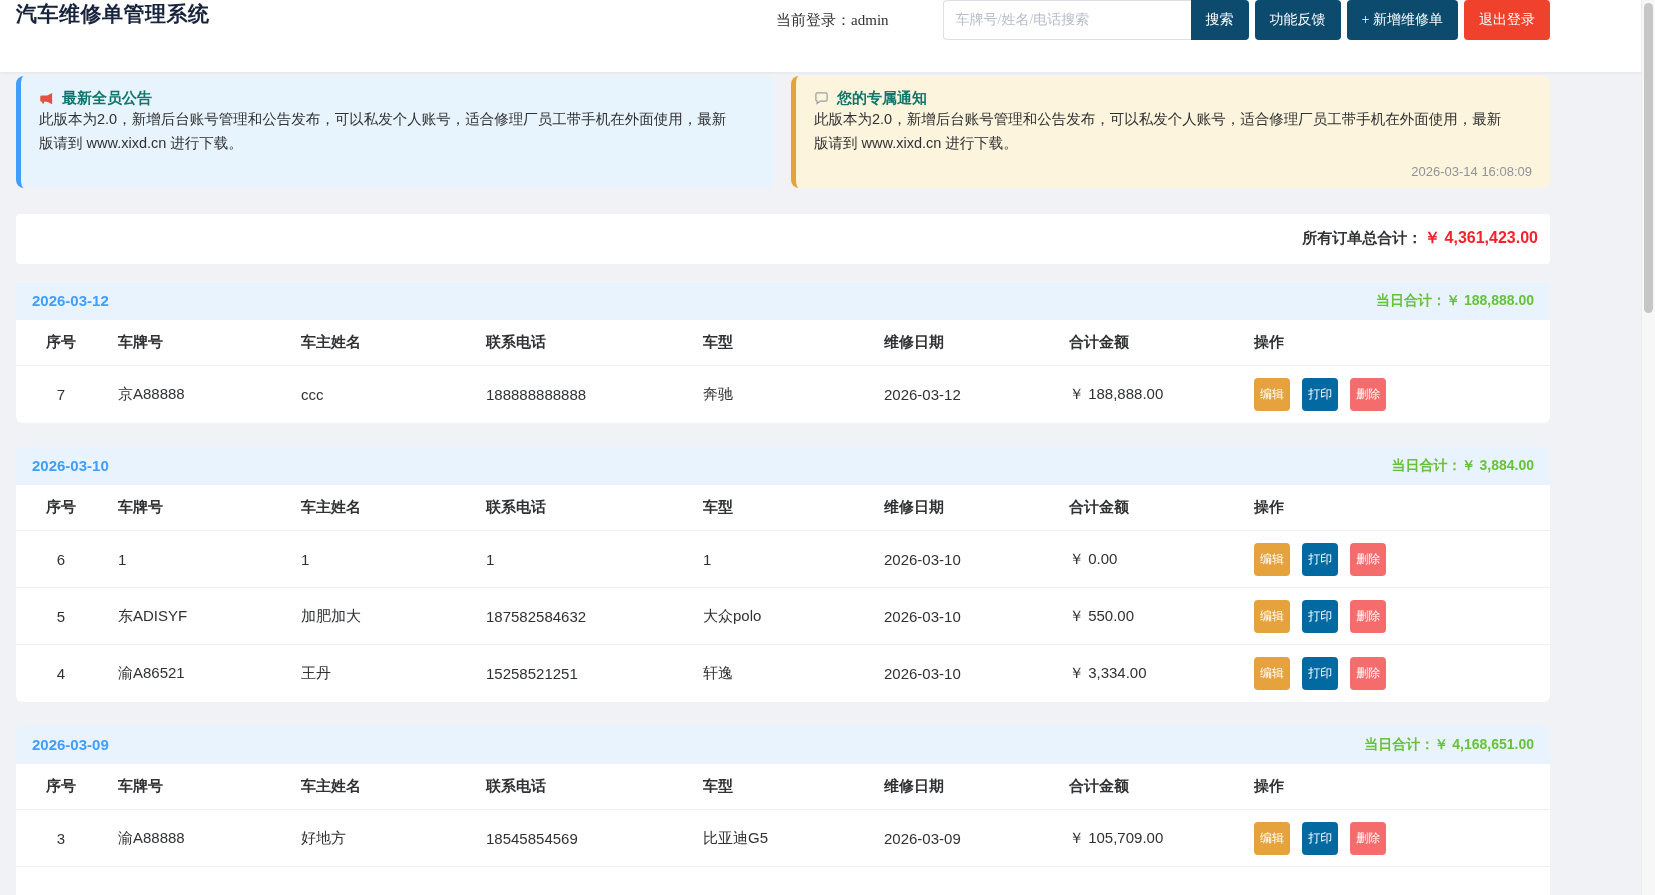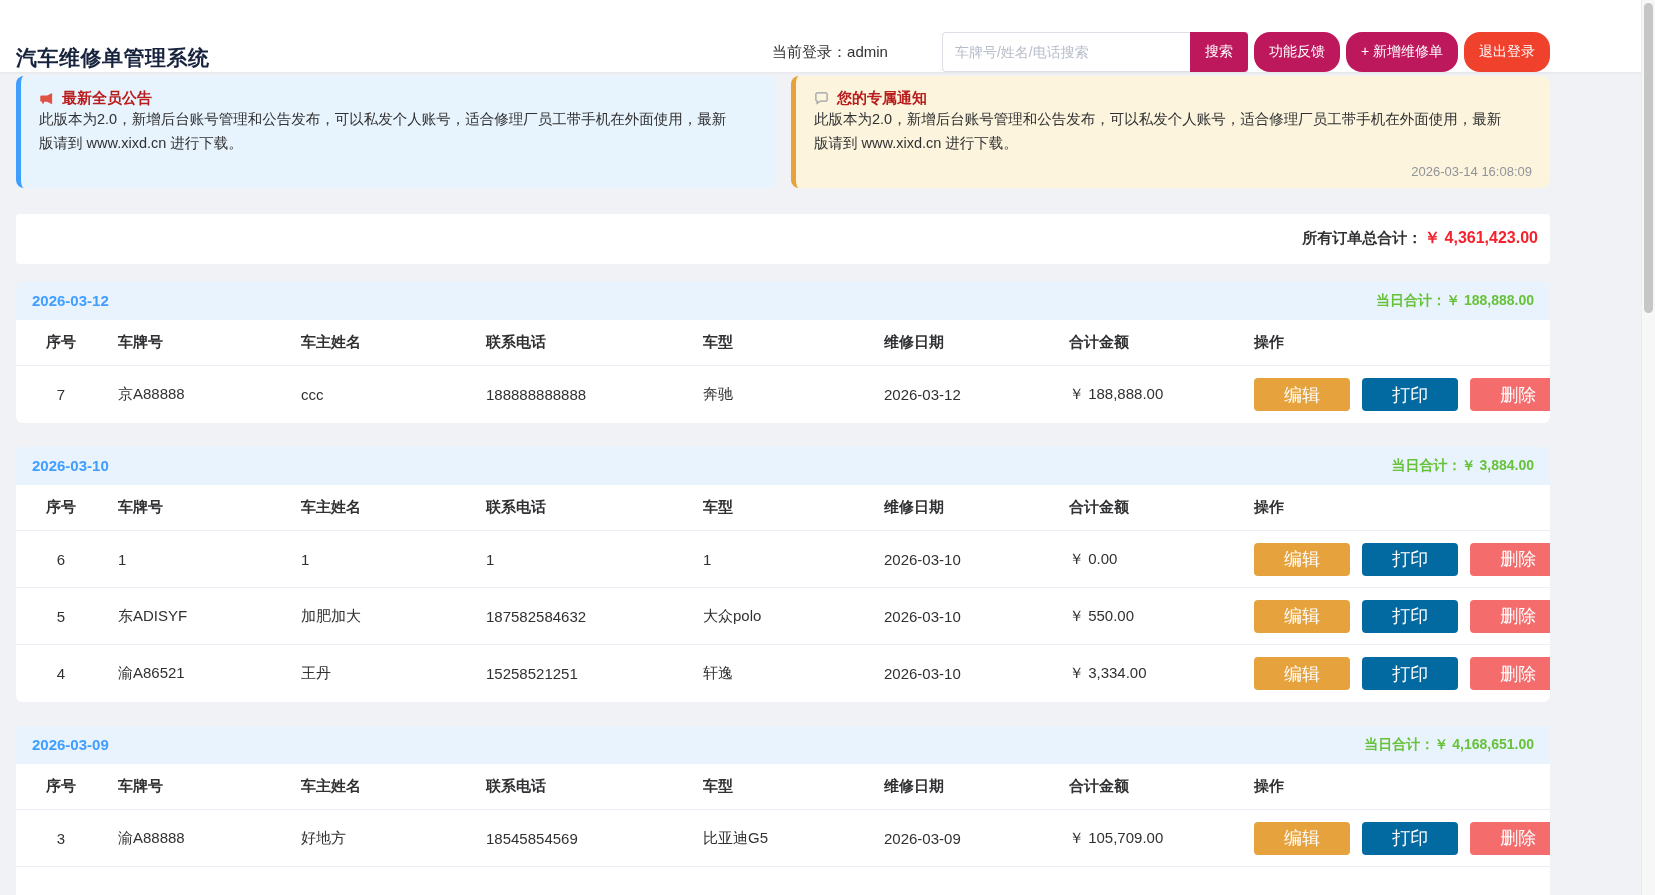--- a/index.html
+++ b/index.html
@@ -7,49 +7,50 @@
     margin: 0; padding: 0;
     width: 1655px; height: 895px;
     overflow: hidden;
     background: #f0f2f5;
     font-family: "Liberation Sans", "DejaVu Sans", sans-serif;
     color: #303133;
   }
   
   .topbar { background: #fff; height: 72px; box-shadow: 0 1px 3px rgba(0,0,0,.06); }
   .topbar-inner {
-    height: 100%; display: flex; align-items: flex-end; justify-content: space-between;
+    height: 100%; display: flex; align-items: flex-start; justify-content: space-between;
     padding: 0 105px 0 16px;
+    font-family: Liberation Serif, serif;
   }
   .app-title { margin: 0; font-size: 21px; font-weight: bold; color: #17233d; letter-spacing: .5px; }
   .topbar-right { display: flex; align-items: center; gap: 6px; }
   .login-info { font-size: 15px; color: #303133; white-space: nowrap; }
   .search-group { display: flex; }
   .search-input {
     width: 248px; height: 40px; border: 1px solid #dcdfe6; border-right: none;
     border-radius: 4px 0 0 4px; padding: 0 12px; font-size: 14px; color: #606266; outline: none;
     font-family: inherit;
     margin-left: 48px;
   }
   .search-input::placeholder { color: #b7bdc9; }
   .btn {
-    height: 40px; border: none; border-radius: 16px; color: #fff; font-size: 14px;
+    height: 40px; border: none; border-radius: 4px; color: #fff; font-size: 14px;
     padding: 0 15px; cursor: pointer; white-space: nowrap; font-family: inherit;
   }
-  .btn-primary { background: #be185d; }
+  .btn-primary { background: #0c4a6e; }
   .btn-search { border-radius: 0 4px 4px 0; }
   .btn-logout { background: #f0412d; }
   
   .container { width: 1534px; margin-left: 16px; }
   
   .notices { display: flex; gap: 16px; margin-top: 4px; }
   .notice { flex: 1; border-radius: 8px; padding: 13px 18px 9px; }
   .notice-announcement { background: #e8f4fd; border-left: 5px solid #409eff; }
   .notice-personal { background: #fcf4dc; border-left: 5px solid #e6a23c; }
-  .notice-title { display: flex; align-items: center; gap: 8px; font-weight: bold; font-size: 15px; color: #b91c1c; }
+  .notice-title { display: flex; align-items: center; gap: 8px; font-weight: bold; font-size: 15px; color: #0f766e; }
   .notice-body { margin-top: 0; font-size: 14.5px; color: #303133; line-height: 1.65; max-width: 700px; }
   .notice-time { text-align: right; color: #909399; font-size: 13px; margin-top: 8px; }
   
   .summary {
     background: #fff; height: 50px; border-radius: 4px; margin-top: 26px;
     display: flex; justify-content: flex-end; align-items: center; padding: 0 12px; gap: 2px;
   }
   .summary-label { font-size: 15px; font-weight: bold; color: #303133; }
   .summary-amount { font-size: 16px; font-weight: bold; color: #f5222d; }
   
@@ -70,22 +71,22 @@
     height: 46px; padding: 0 12px; border-bottom: 1px solid #ebeef5;
   }
   .orders-table td {
     font-size: 15px; color: #303133; height: 57px; padding: 0 12px;
     border-bottom: 1px solid #ebeef5; overflow: hidden; white-space: nowrap;
   }
   .orders-table tr:last-child td { border-bottom: none; }
   .group:last-of-type .orders-table tr:last-child td { border-bottom: 1px solid #ebeef5; }
   th.col-seq, td.col-seq { text-align: center; margin-left: 44px; }
   .btn-sm {
-    height: 33px; padding: 0 30px; border: none; border-radius: 4px; color: #fff;
-    font-size: 18px; margin-right: 8px; cursor: pointer; font-family: inherit;
+    height: 33px; padding: 0 6px; border: none; border-radius: 4px; color: #fff;
+    font-size: 12px; margin-right: 8px; cursor: pointer; font-family: inherit;
   }
   .btn-edit { background: #e6a23c; }
   .btn-print { background: #0369a1; }
   .btn-delete { background: #f56c6c; }
   
   .scrollbar {
     position: fixed; top: 0; right: 0; width: 14px; height: 895px;
     background: #f7f7f7; border-left: 1px solid #ebebeb;
   }
   .scrollbar-thumb {

